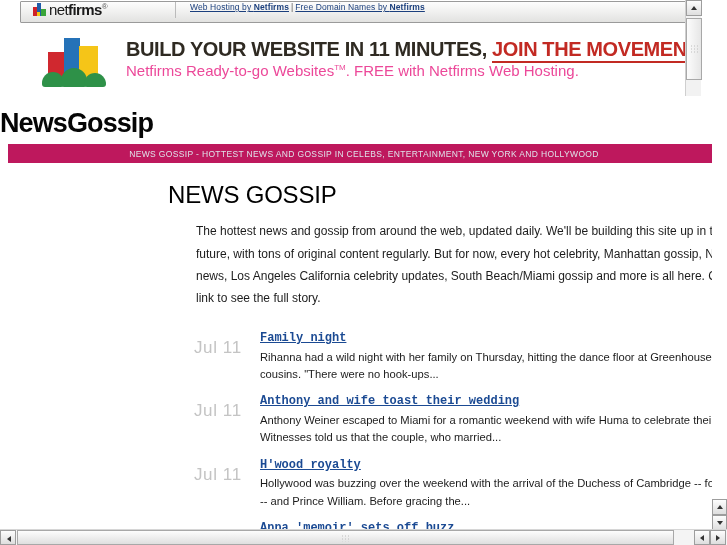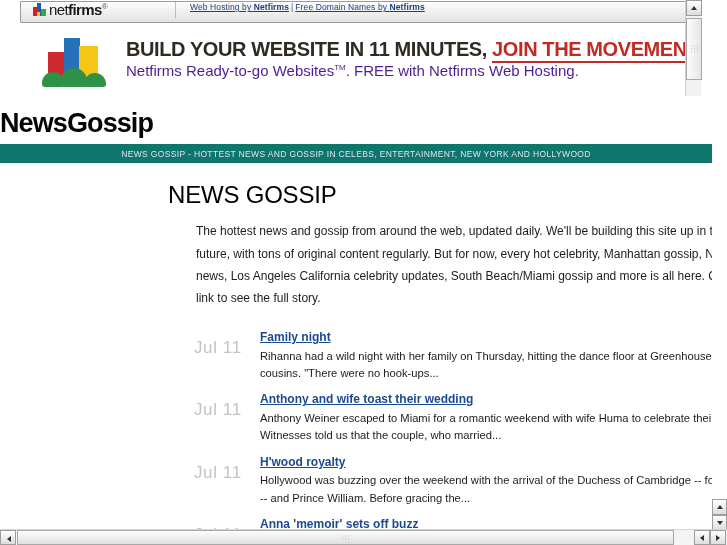--- a/index.html
+++ b/index.html
@@ -118,21 +118,21 @@
     line-height: 1.05;
     white-space: nowrap;
   }
   .nf-line1 .join {
     color: #c22a23;
     border-bottom: 2px solid #c22a23;
     padding-bottom: 1px;
   }
   .nf-line2 {
     font-size: 15px;
-    color: #4c1d95;
+    color: #ec4899;
     line-height: 1.25;
     white-space: nowrap;
     margin-top: 2px;
   }
   .nf-line2 sup { font-size: 8px; }
 
   
   .inner-sb {
     position: absolute;
     right: 11px; top: 0;
@@ -177,23 +177,23 @@
     left: 0; top: 110px;
     width: 712px;
     font-size: 27px;
     font-weight: bold;
     letter-spacing: -0.9px;
     color: #050505;
     line-height: 1;
   }
   .nav-band {
     position: absolute;
-    left: 0; top: 144px;
+    left: 8px; top: 144px;
     width: 712px; height: 19px;
-    background: #0f766e;
+    background: #be185d;
     color: #dfe2ea;
     font-size: 8.5px;
     letter-spacing: 0.35px;
     display: flex;
     align-items: center;
     justify-content: center;
     white-space: nowrap;
     overflow: hidden;
   }
 
@@ -249,20 +249,21 @@
   .art-body { width: 498px; }
   .art-title {
     display: inline-block;
     font-size: 12px;
     font-weight: bold;
     color: #1b4a93;
     text-decoration: underline;
     line-height: 1.3;
     margin-bottom: 2px;
     cursor: pointer;
+    font-family: Liberation Mono, monospace;
   }
   .art-text {
     font-size: 11.2px;
     color: #1c1c1c;
     line-height: 1.55;
     width: 566px;
   }
 
   
   .v-scroll {

